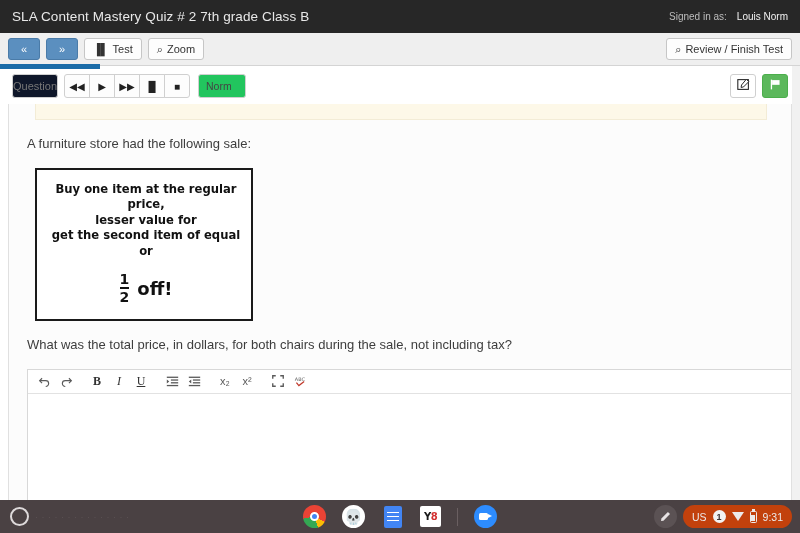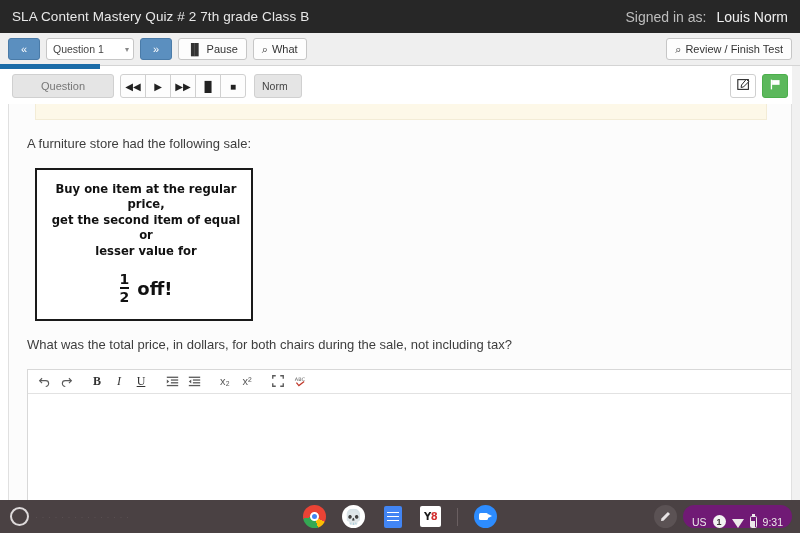--- a/index.html
+++ b/index.html
@@ -11,21 +11,21 @@
   }
   .screen { position: relative; width: 800px; height: 533px; background: #fff; }
 
   
   .appbar {
     height: 33px; background: #272727; color: #e6e6e6;
     display: flex; align-items: center; justify-content: space-between;
     padding: 0 12px;
   }
   .appbar-title { font-size: 13.5px; color: #e8e8e8; letter-spacing: .1px; }
-  .appbar-right { display: flex; align-items: center; gap: 10px; font-size: 14px; }
+  .appbar-right { display: flex; align-items: center; gap: 10px; font-size: 10px; }
   .signed-label { color: #bdbdbd; }
   .signed-user { color: #f0f0f0; }
 
   
   .navbar {
     height: 33px; background: #efefef;
     border-bottom: 1px solid #d4d4d4;
     display: flex; align-items: center; justify-content: space-between;
     padding: 0 8px; position: relative;
   }
@@ -60,36 +60,36 @@
   
   .media-wrap {
     padding: 8px 12px 6px 12px; background: #fff;
   }
   .media-bar {
     display: flex; align-items: center; justify-content: space-between;
   }
   .media-left { display: flex; align-items: center; }
   .mgroup { display: flex; align-items: center; }
   .mlabel {
-    height: 24px; background: #e5e5e5; border: 1px solid #d0d0d0;
+    height: 24px; background: #0f172a; border: 1px solid #d0d0d0;
     border-radius: 3px 0 0 3px; font-size: 11px; color: #777;
-    display: flex; align-items: center; padding: 0 28px; margin-right: 6px;
+    display: flex; align-items: center; padding: 0 0; margin-right: 6px;
     border-radius: 3px;
   }
   .mbtn {
     height: 24px; min-width: 26px; background: #fdfdfd; border: 1px solid #d0d0d0;
     display: flex; align-items: center; justify-content: center;
     cursor: pointer; color: #222; font-size: 10px;
     margin-left: -1px;
   }
   .mbtn:first-of-type { border-radius: 3px 0 0 3px; margin-left: 0; }
   .mbtn:last-of-type { border-radius: 0 3px 3px 0; }
   .mnorm {
     height: 24px; width: 48px; margin-left: 8px; border: 1px solid #d0d0d0;
-    background: #e5e5e5; border-radius: 3px; font-size: 10.5px; color: #444;
+    background: #22c55e; border-radius: 3px; font-size: 10.5px; color: #444;
     padding: 0 14px 0 7px; appearance: none; cursor: pointer;
     font-family: "Liberation Sans", sans-serif;
   }
   .media-right { display: flex; align-items: center; gap: 6px; }
   .sqbtn {
     width: 26px; height: 24px; border-radius: 3px;
     display: flex; align-items: center; justify-content: center; cursor: pointer;
   }
   .sqbtn-white { background: #fff; border: 1px solid #cfcfcf; }
   .sqbtn-green { background: #5cb85c; border: 1px solid #4cae4c; }
@@ -218,22 +218,22 @@
   }
   .shelf-right {
     position: absolute; right: 8px; display: flex; align-items: center; gap: 6px;
   }
   .tray-pen {
     width: 23px; height: 23px; border-radius: 50%; background: #5b5254;
     display: flex; align-items: center; justify-content: center;
     color: #e7e3e4; font-size: 10px; cursor: pointer;
   }
   .tray {
-    height: 23px; border-radius: 12px; background: #701a75;
-    display: flex; align-items: flex-end; gap: 6px; padding: 0 9px;
+    height: 23px; border-radius: 12px; background: #c2410c;
+    display: flex; align-items: center; gap: 6px; padding: 0 9px;
     color: #eceaea; font-size: 10.5px; cursor: pointer;
   }
   .tray-badge {
     width: 13px; height: 13px; border-radius: 50%; background: #f2f2f2;
     color: #3a3335; font-size: 9px; display: flex; align-items: center;
     justify-content: center; font-weight: bold;
   }
   .tri { width: 0; height: 0; border-left: 6px solid transparent;
     border-right: 6px solid transparent; border-top: 9px solid #eceaea; }
   .batt { width: 7px; height: 12px; border: 1.4px solid #eceaea; border-radius: 1.5px;
@@ -256,36 +256,30 @@
       <span class="signed-label">Signed in as:</span>
       <span class="signed-user">Louis Norm</span>
     </div>
   </div>
 
   <div class="navbar">
     <div class="navbar-left">
       <button class="btn btn-blue">
         <span>«</span>
       </button>
-      <span class="select-wrap">
-        <select class="qselect">
-          <option>Question 1</option>
-        </select>
-        <span class="caret">▾</span>
-      </span>
       <button class="btn btn-blue">
         <span>»</span>
       </button>
       <button class="btn">
         <span>▐▌</span>
-        <span>Pause</span>
+        <span>Test</span>
       </button>
       <button class="btn">
         <span>⌕</span>
-        <span>What</span>
+        <span>Zoom</span>
       </button>
     </div>
     <div class="navbar-right">
       <button class="btn">
         <span>⌕</span>
         <span>Review /  Finish Test</span>
       </button>
     </div>
     <div class="progress-track">
       <div class="progress-fill" id="progress-fill" style="width: 12.5%; background: rgb(27, 108, 168);"></div>
@@ -341,22 +335,22 @@
   </div>
 
   <div class="content-outer">
     <div class="notice-strip"></div>
 
     <div class="qbody">
       <div class="qline">A furniture store had the following sale:</div>
 
       <div class="sale-box">
         <div class="sale-head">Buy one item at the regular price,</div>
+        <div class="sale-head">lesser value for</div>
         <div class="sale-head">get the second item of equal or</div>
-        <div class="sale-head">lesser value for</div>
         <div class="sale-frac">
           <span class="frac">
             <span class="num">1</span>
             <span class="den">2</span>
           </span>
           <span class="off">off!</span>
         </div>
       </div>
 
       <div class="qline q3">What was the total price, in dollars, for both chairs during the sale, not including tax?</div>

